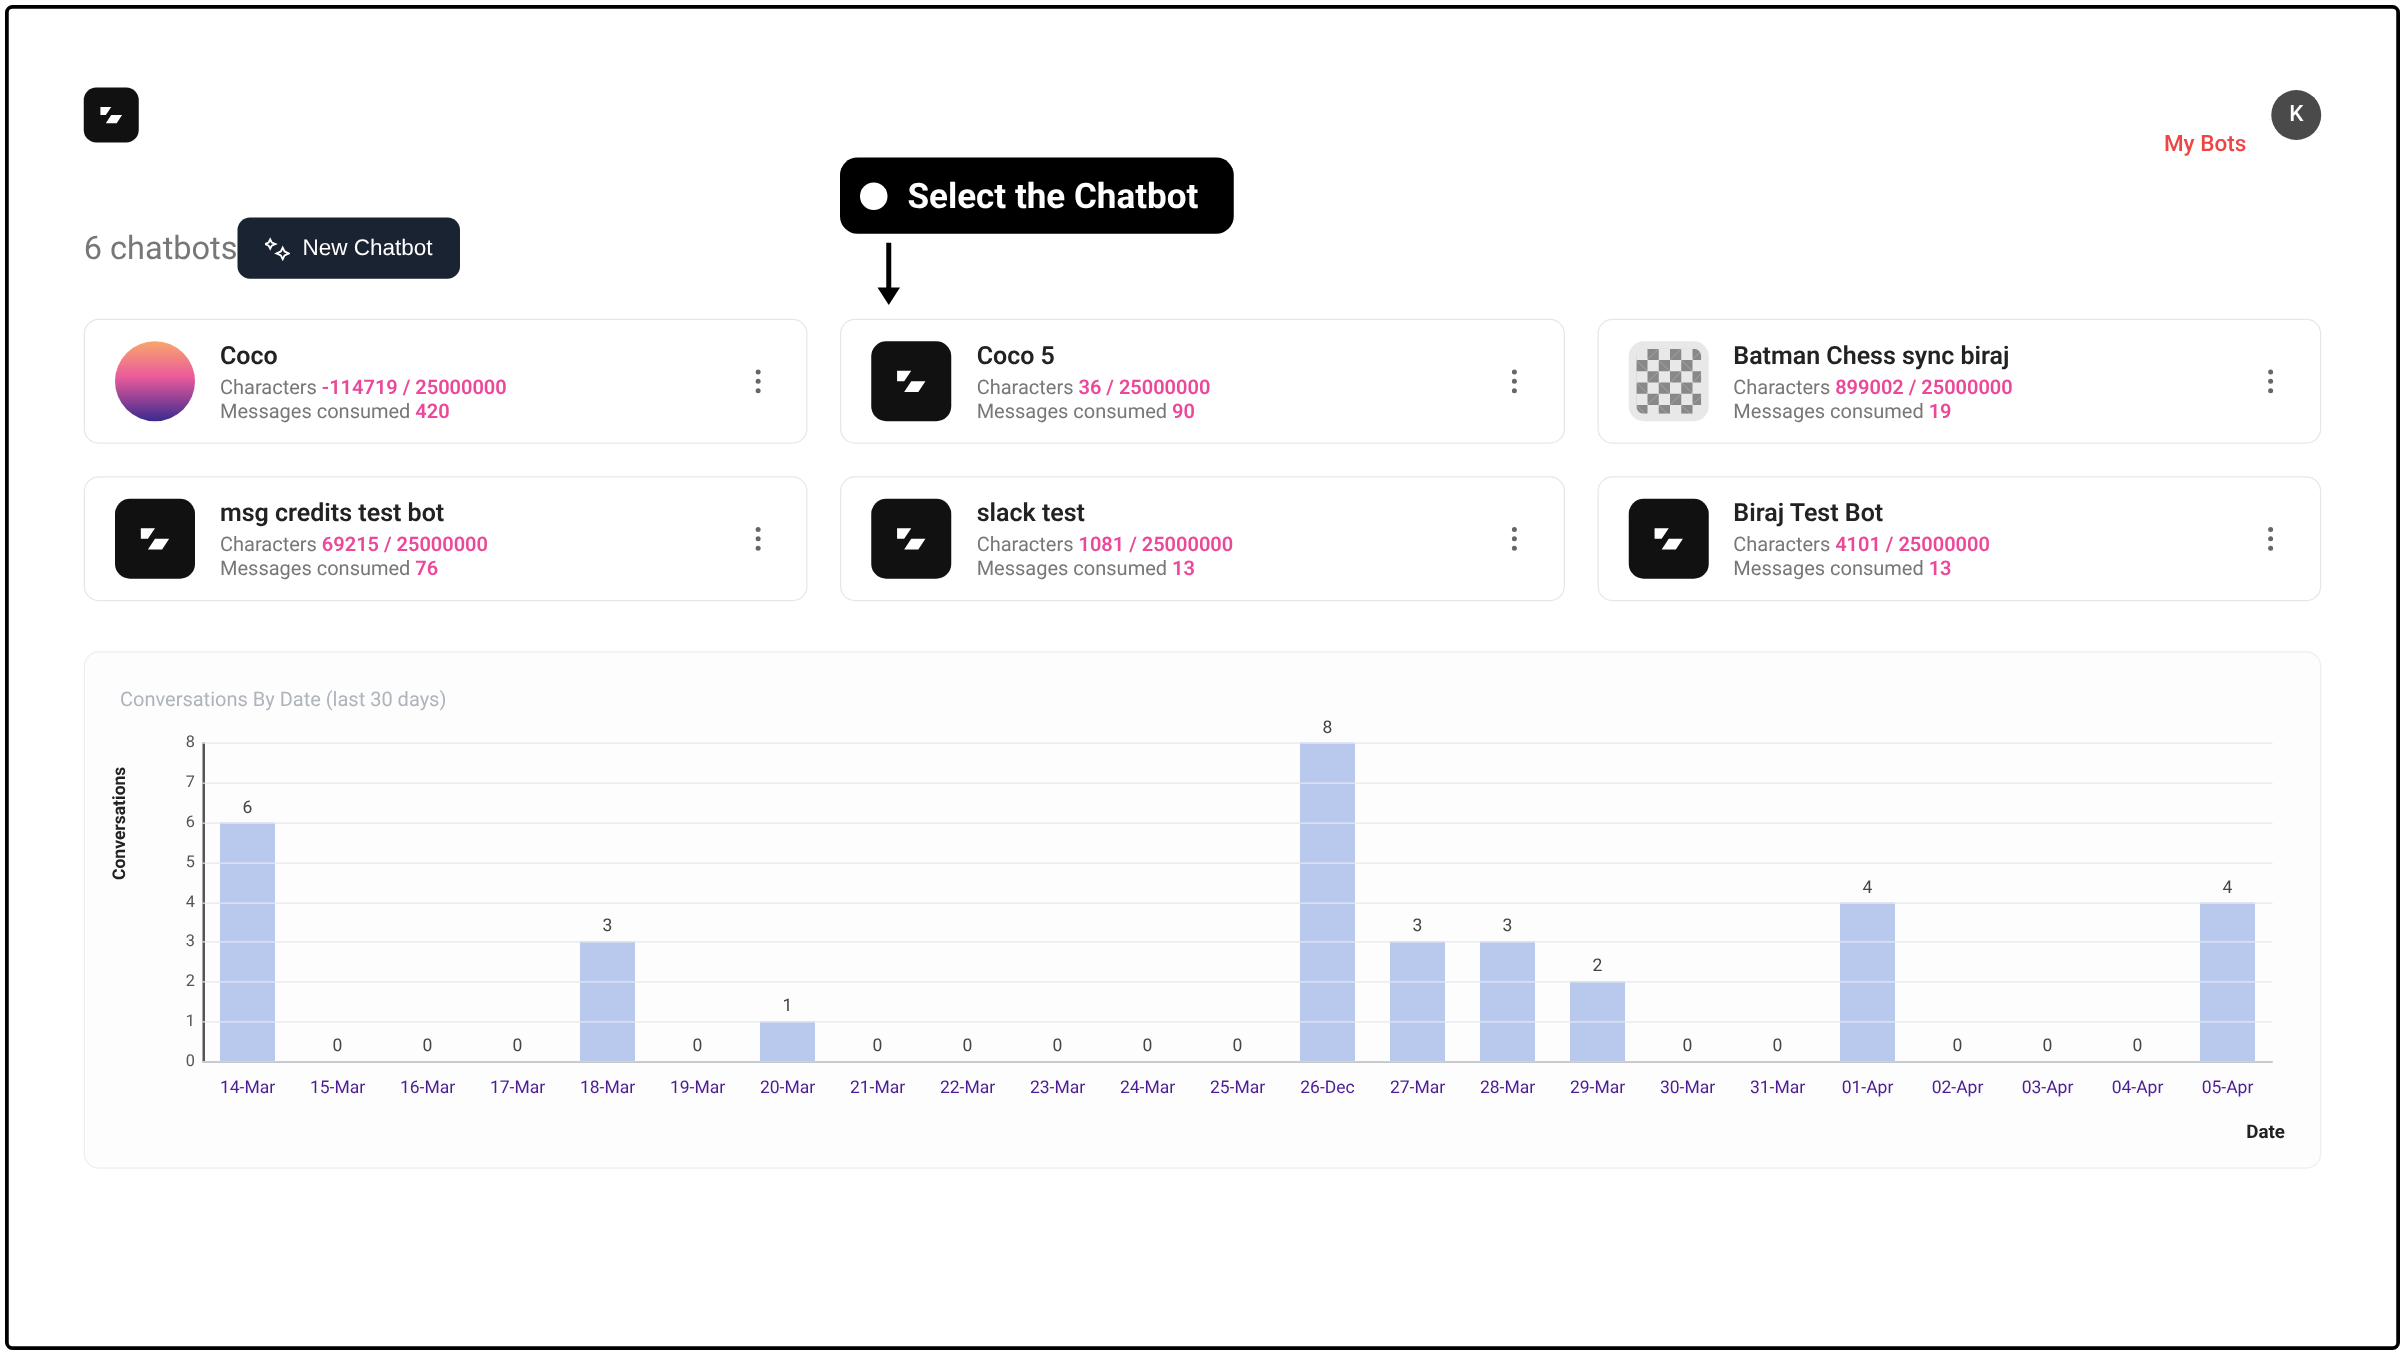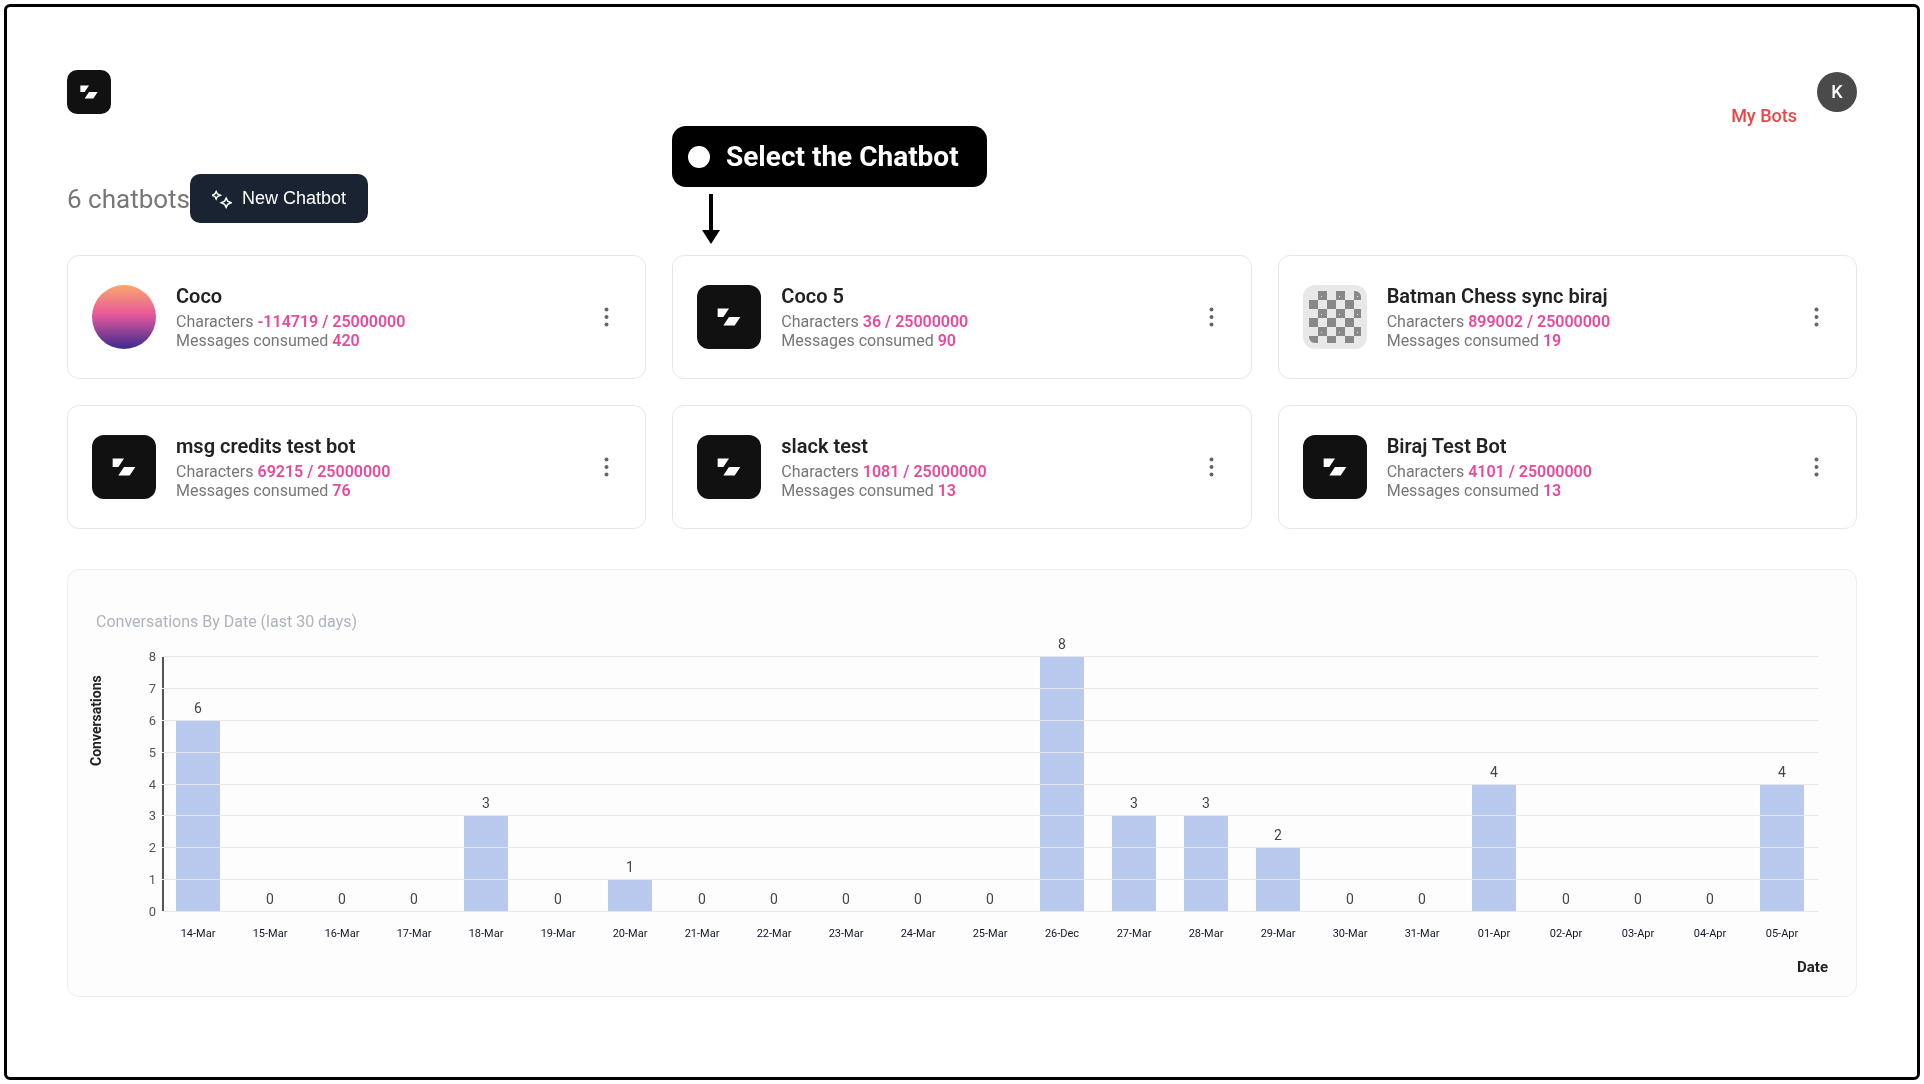--- a/index.html
+++ b/index.html
@@ -52,21 +52,21 @@
   }
   .new-btn svg { width: 20px; height: 20px; }
   .grid {
     display: grid;
     grid-template-columns: repeat(3, 1fr);
     gap: 26px;
     margin-bottom: 40px;
   }
   .card {
     border: 1px solid #e5e7eb; border-radius: 12px;
-    padding: 28px 24px;
+    padding: 16px 24px;
     display: flex; align-items: center; gap: 20px;
     cursor: pointer;
     background: #fff;
   }
   .bot-icon {
     width: 64px; height: 64px; border-radius: 12px;
     flex-shrink: 0;
     display: flex; align-items: center; justify-content: center;
   }
   .bot-icon.dark { background: #111; }
@@ -87,21 +87,21 @@
   .card-body { flex: 1; min-width: 0; }
   .bot-name { font-size: 20px; font-weight: 600; color: #222; margin-bottom: 4px; }
   .bot-line { font-size: 16px; color: #777; }
   .bot-line b { color: #ec4899; font-weight: 600; }
   .menu-dots {
     width: 30px; height: 40px; display: flex; align-items: center; justify-content: center;
     cursor: pointer; color: #666;
   }
   .chart-panel {
     border: 1px solid #eceef1; border-radius: 12px;
-    padding: 38px 28px 20px 28px;
+    padding: 24px 28px 20px 28px;
     background: #fdfdfd;
   }
   .chart-title { color: #8a8f99; font-size: 20px; font-weight: 400; }
   .chart-title span { font-size: 16px; color: #aeb3bc; }
   .chart-wrap { position: relative; margin-top: 24px; height: 300px; }
   .y-label {
     position: absolute; left: -8px; top: 50%;
     transform: rotate(-90deg) translateX(40px);
     transform-origin: left top;
     font-size: 14px; font-weight: 700; color: #222;
@@ -116,21 +116,21 @@
   .gridline { position: absolute; left: 0; right: 0; height: 1px; background: #e5e7eb; }
   .ytick {
     position: absolute; left: -28px; width: 22px; text-align: right;
     font-size: 13px; color: #555; transform: translateY(-50%);
   }
   .bars { position: absolute; inset: 0; display: flex; }
   .bar-col { flex: 1; position: relative; display: flex; align-items: flex-end; justify-content: center; }
   .bar { width: 62%; background: #b8c9ed; }
   .bar-val { position: absolute; left: 50%; transform: translateX(-50%); font-size: 14px; color: #444; }
   .xticks { position: absolute; left: 66px; right: 10px; bottom: 16px; display: flex; }
-  .xtick { flex: 1; text-align: center; font-size: 11px; color: #0f172a; }
+  .xtick { flex: 1; text-align: center; font-size: 14px; color: #4c1d95; }
   .axis-border-l { position:absolute; left:0; top:0; bottom:0; width:1.5px; background:#555; }
 
   .callout {
     position: absolute;
     top: 126px; left: 672px;
     background: #000; color: #fff;
     padding: 14px 28px 14px 54px;
     border-radius: 14px;
     font-size: 28px; font-weight: 700;
     z-index: 50;

